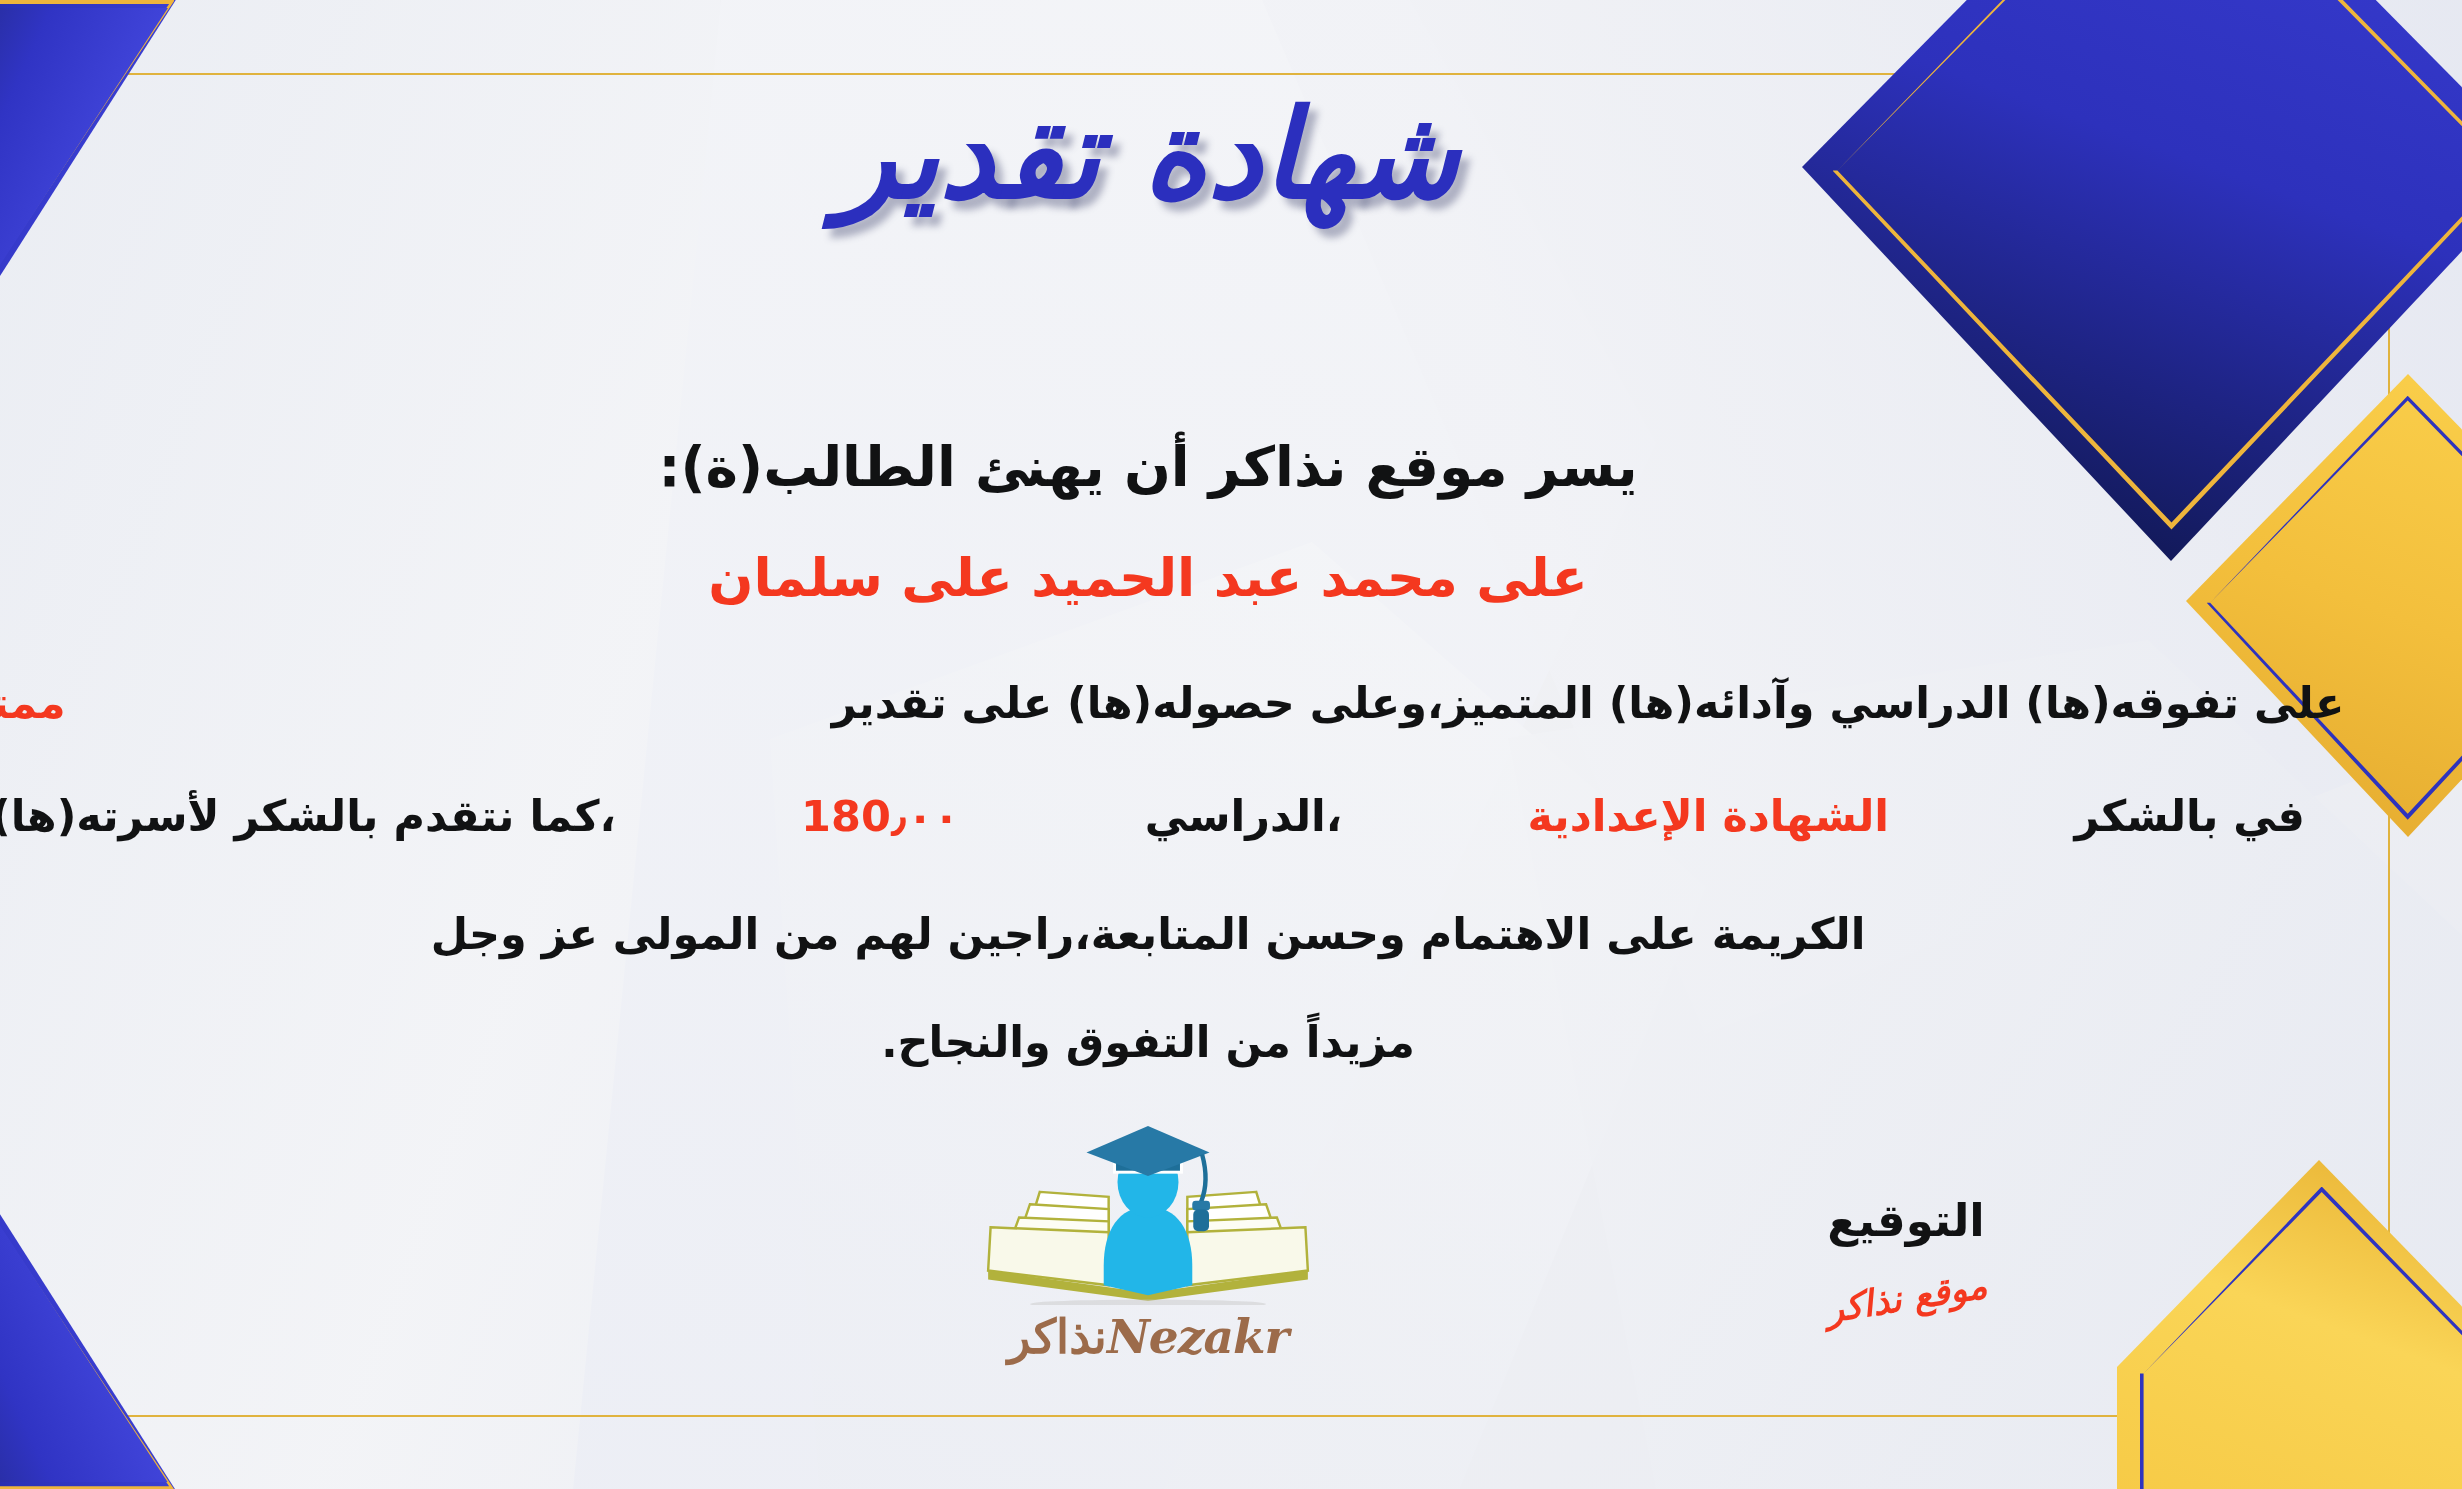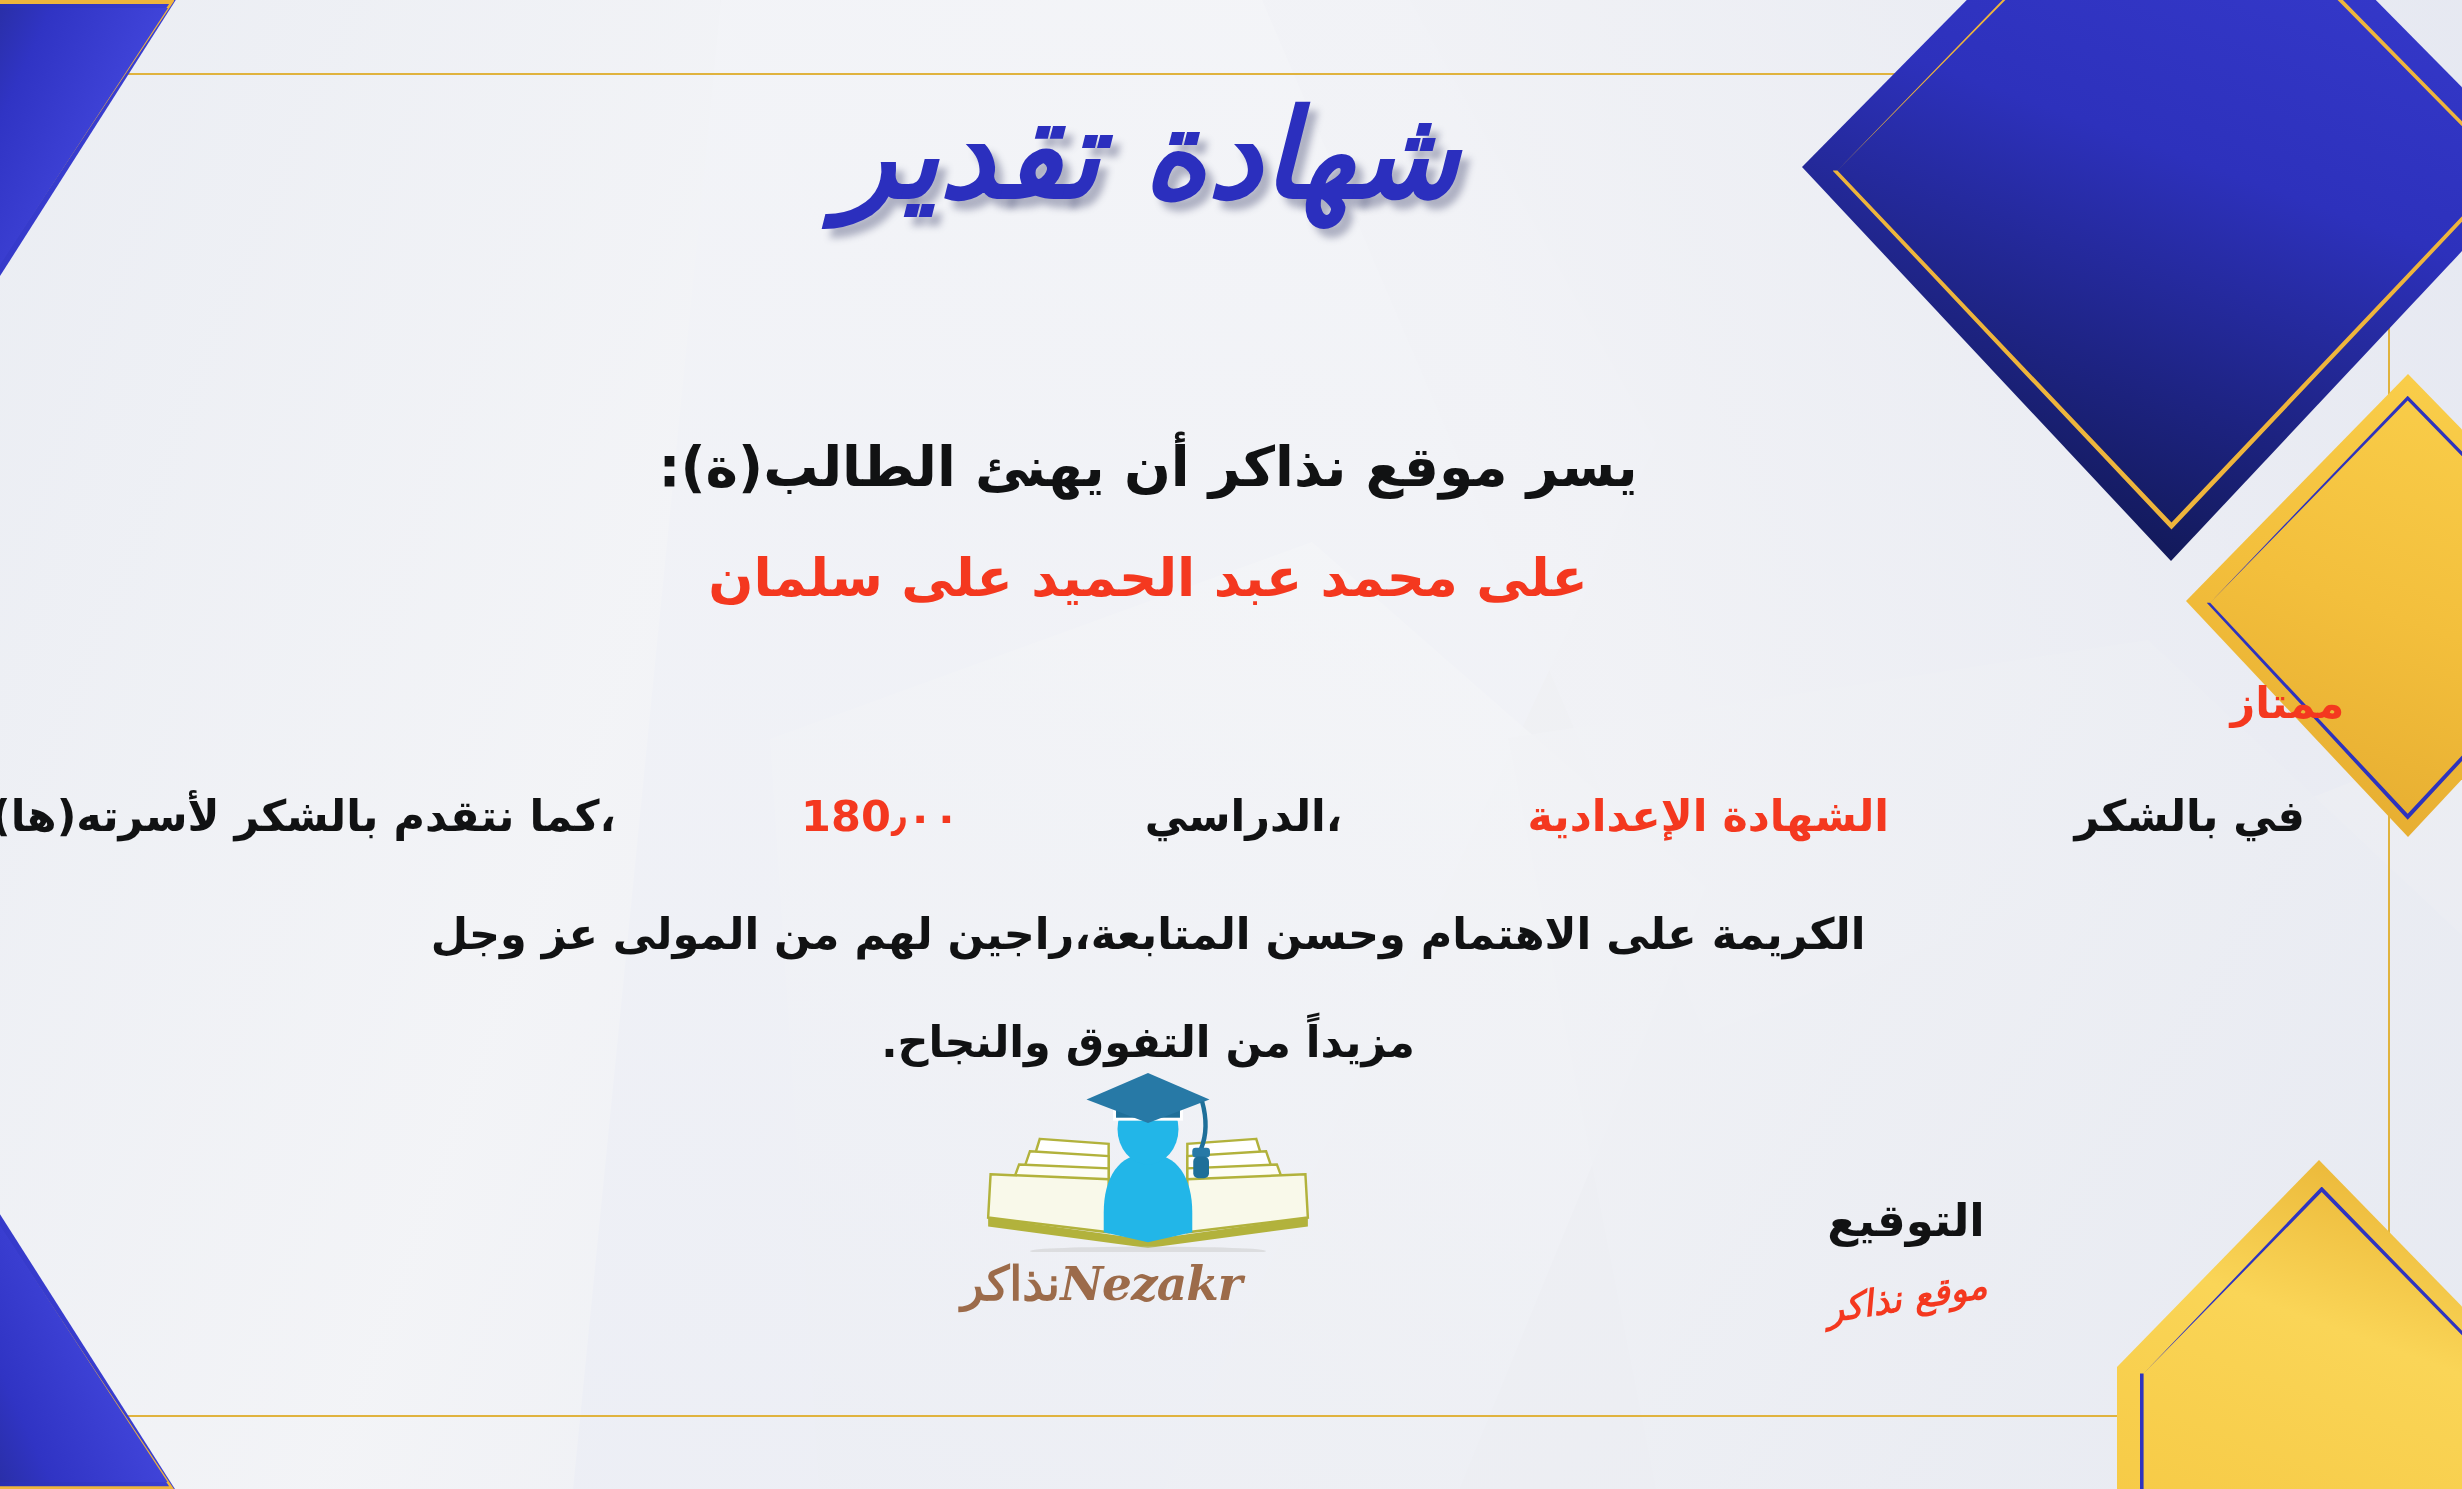--- a/index.html
+++ b/index.html
@@ -252,25 +252,25 @@
     font-style: italic;
     font-weight: 700;
     transform: rotate(-9deg);
     display: inline-block;
     letter-spacing: 3px;
   }
 
   
   .logo {
     position: absolute;
-    top: 1070px;
+    top: 1123px;
     left: 50%;
     transform: translateX(-50%);
     width: 374px;
-    text-align: left;
+    text-align: center;
   }
   .logo-mark { width: 374px; height: 182px; display: block; }
   .logo-text {
     margin-top: 3.9px;
     font-size: 47px;
     font-weight: 700;
     color: #9c6b4a;
     direction: rtl;
     letter-spacing: -1px;
     font-family: "DejaVu Serif", "Liberation Serif", serif;
@@ -322,20 +322,21 @@
 
   <div class="content">
 
     <div class="title">شهادة تقدير</div>
 
     <div class="line greeting">يسر موقع نذاكر أن يهنئ الطالب(ة):</div>
 
     <div class="line student-name">على محمد عبد الحميد على سلمان</div>
 
     <div class="line para-line para-1">
+      <span class="seg">على تفوقه(ها) الدراسي وآدائه(ها) المتميز،وعلى حصوله(ها) على تقدير</span>
       <span class="seg red">ممتاز</span>
     </div>
 
     <div class="line para-line para-2">
       <span class="seg">في بالشكر</span>
       <span class="seg red">الشهادة الإعدادية</span>
       <span class="seg">،الدراسي</span>
       <span class="seg red">180٫٠٠</span>
       <span class="seg">،كما نتقدم بالشكر لأسرته(ها)</span>
     </div>

